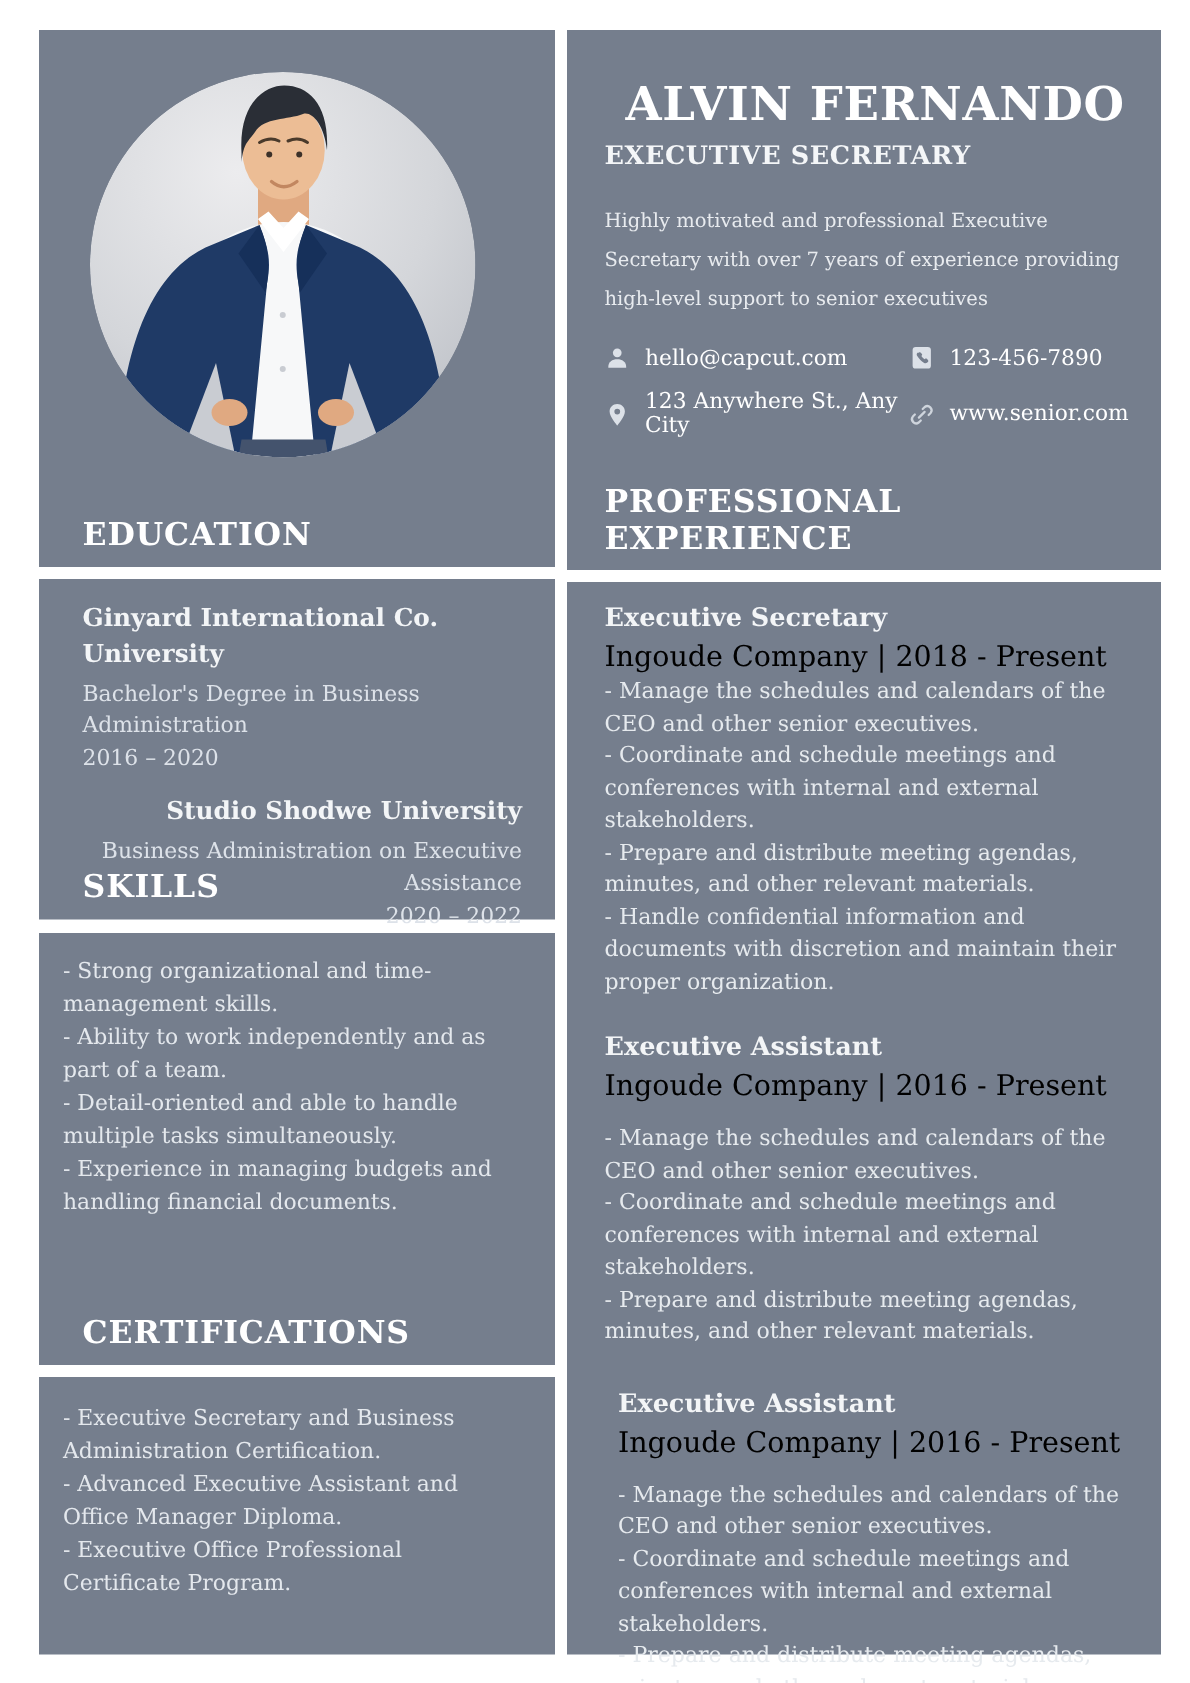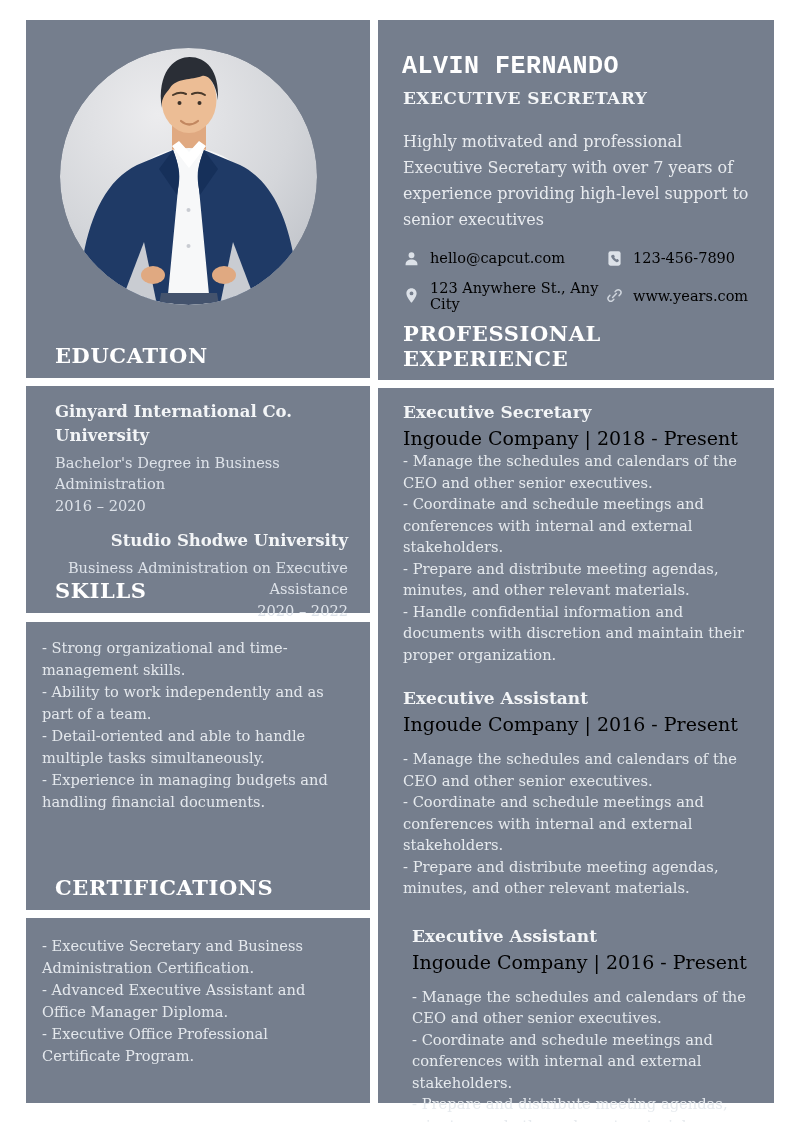--- a/index.html
+++ b/index.html
@@ -22,26 +22,26 @@
     position:absolute; left:29px; bottom:10px; margin:0;
     font-size:21px; font-weight:700; letter-spacing:0.6px; color:#ffffff;
   }
   #panel-header .section-heading { left:25px; bottom:9px; }
 
   
   .photo { width:257px; height:257px; border-radius:50%; margin:28px 0 0 34px; overflow:hidden; }
   .photo svg { display:block; }
 
   
-  .name { margin:33px 20px 0 24px; font-size:25px; font-weight:700; letter-spacing:0.5px; color:#ffffff; line-height:1.1;font-family:Liberation Mono, monospace; }
+  .name { margin:33px 20px 0 39px; font-size:31px; font-weight:700; letter-spacing:0.5px; color:#ffffff; line-height:1.1; }
   .role { margin:7px 20px 0 25px; font-size:17px; font-weight:700; letter-spacing:0.4px; color:#F4F6F8; }
-  .summary { margin:21px 22px 4px 25px; font-size:16px; line-height:26px; color:#E8EBEF; }
+  .summary { margin:21px 22px 4px 25px; font-size:13px; line-height:26px; color:#E8EBEF; }
   .contact-grid {
     margin:17px 10px 0 25px; display:grid; grid-template-columns:203px 1fr;
-    row-gap:13px; font-size:14.5px; color:#000000; align-items:center;
+    row-gap:13px; font-size:14.5px; color:#ffffff; align-items:center;
   }
   .contact { display:flex; align-items:center; gap:10px; }
   .contact .ic { width:17px; height:17px; flex:0 0 17px; }
 
   
   .edu-list { padding:14px 22px 0 29px; }
   .edu-item h3 { margin:0; font-size:16.5px; font-weight:700; color:#F3F5F7; line-height:24px; }
   .edu-item p  { margin:4px 0 0; font-size:14.6px; line-height:21px; color:#DDE2E9; }
   .edu-item p.years { margin-top:1px; }
   .edu-item + .edu-item { margin-top:13px;text-align:right; }
@@ -168,21 +168,21 @@
         <span>123 Anywhere St., Any City</span>
       </div>
       <div class="contact">
         <svg class="ic" viewBox="0 0 24 24">
           <g fill="none" stroke="#CED4DC" stroke-width="2.1" stroke-linecap="round" stroke-linejoin="round">
             <path d="M9.3 14.7l5.4-5.4"></path>
             <path d="M12.9 6.6l1.9-1.9a4 4 0 0 1 5.6 5.6l-1.9 1.9"></path>
             <path d="M11.1 17.4l-1.9 1.9a4 4 0 0 1-5.6-5.6l1.9-1.9"></path>
           </g>
         </svg>
-        <span>www.years.com</span>
+        <span>www.senior.com</span>
       </div>
     </div>
     <h2 class="section-heading">PROFESSIONAL EXPERIENCE</h2>
   </section>
 
   <section class="panel" id="panel-exp">
     <div class="jobs">
 
       <div class="job">
         <h3>Executive Secretary</h3>

